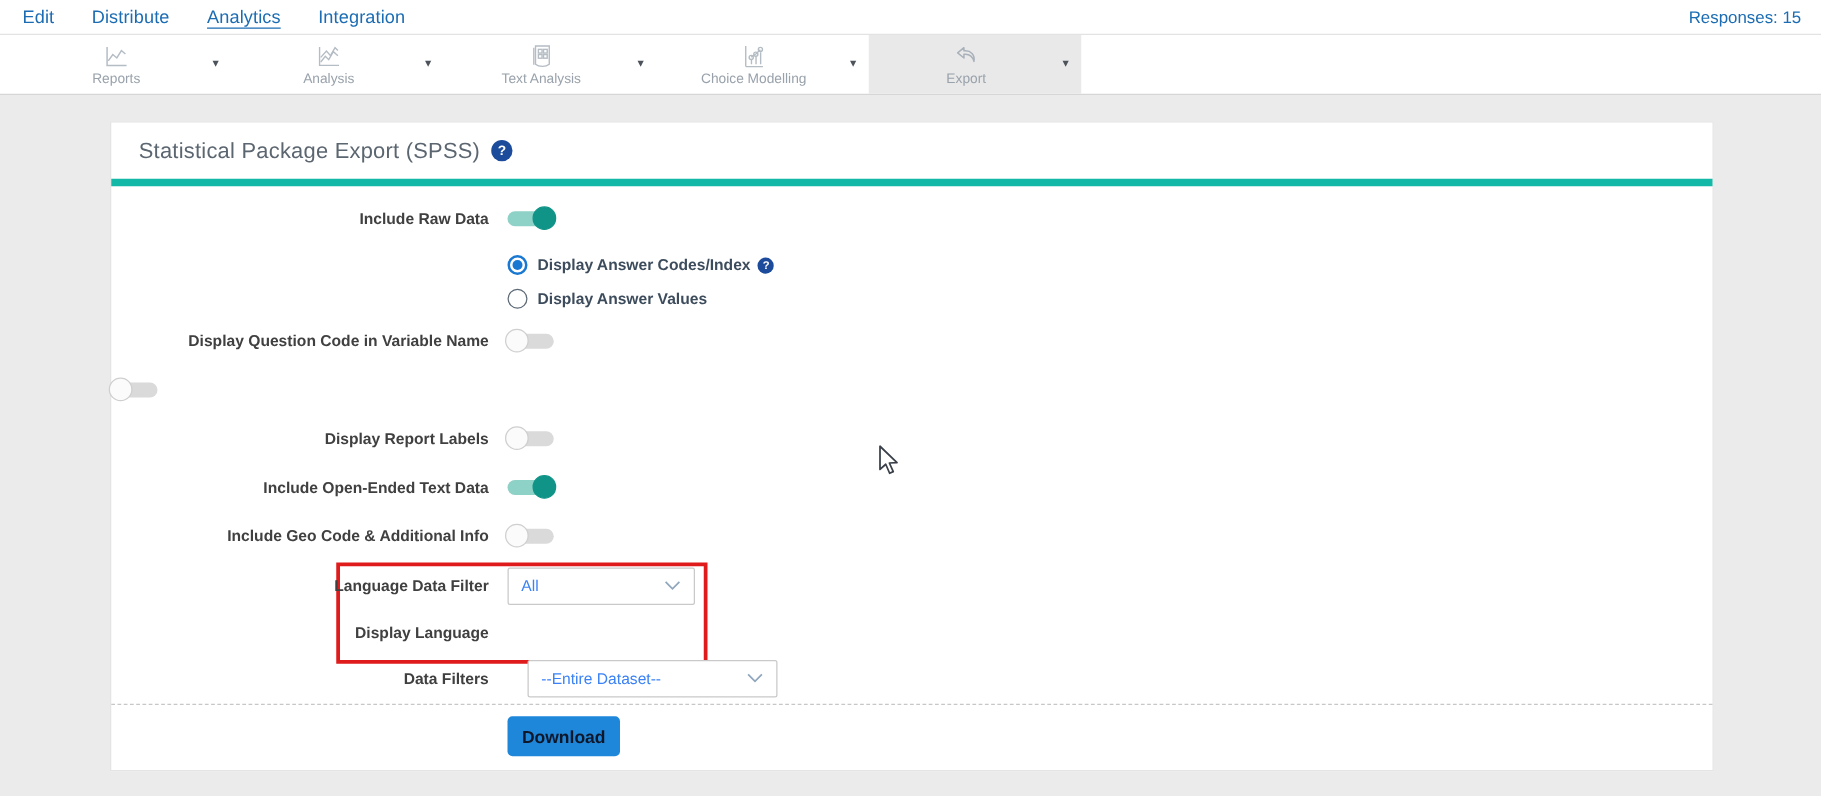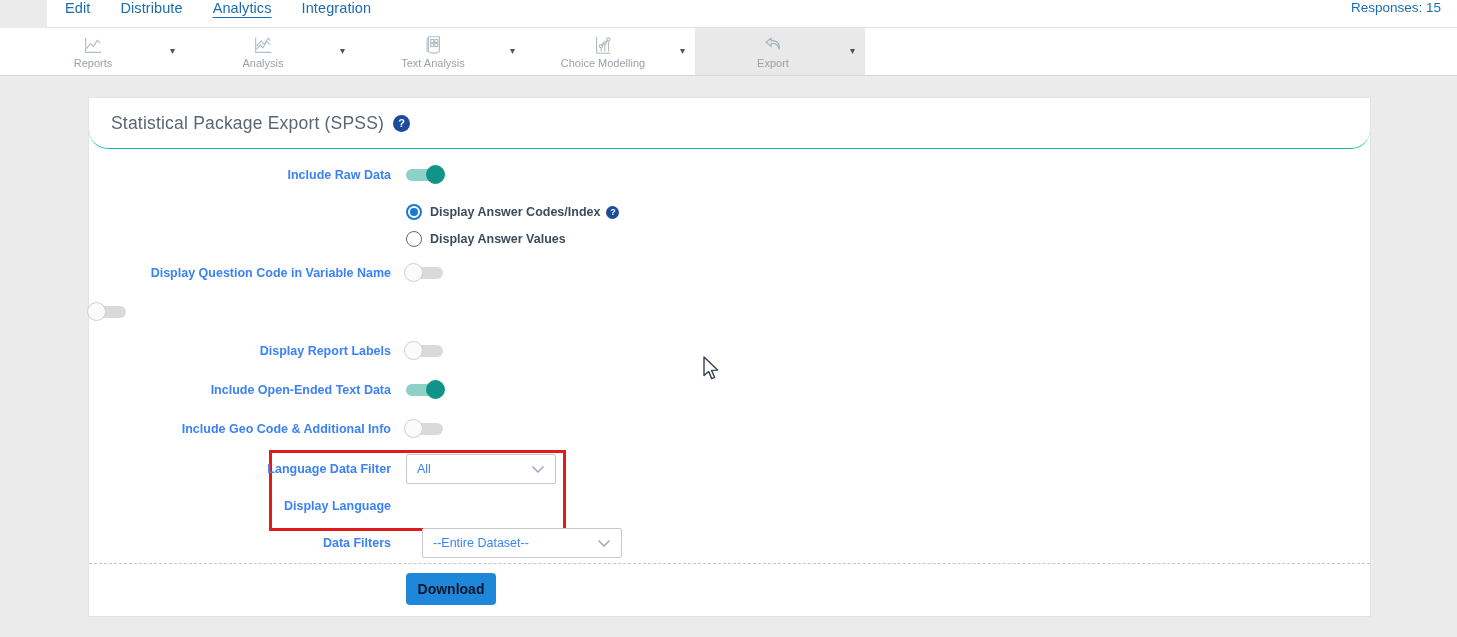--- a/index.html
+++ b/index.html
@@ -7,21 +7,21 @@
   body {
     font-family:"Liberation Sans", sans-serif;
     background:#ebebeb;
     color:#3d4c5c;
     overflow:hidden;
     position:relative;
   }
   
   .topnav {
     height:28px; background:#fff; border-bottom:1px solid #e3e3e3;
-    display:flex; padding:0 16px 0 18px;margin-left:47px;
+    display:flex; align-items:center; padding:0 16px 0 18px;
   }
   .topnav .navitems { display:flex; gap:30px; }
   .topnav .navitem {
     font-size:14.5px; font-weight:500; color:#1b6cb3; cursor:pointer;
     text-decoration:none; letter-spacing:.1px;
   }
   .topnav .navitem.active { text-decoration:underline; text-underline-offset:4px; }
   .topnav .responses { margin-left:auto; font-size:13.5px; font-weight:500; color:#1b6cb3; }
   
   .toolbar {
@@ -33,32 +33,32 @@
   .tcol { display:flex; flex-direction:column; align-items:center; margin-right:14px; }
   .ticon svg { display:block; }
   .tlabel { font-size:11px; color:#99a2ab; margin-top:1px; white-space:nowrap; }
   .caret { position:absolute; right:10px; top:50%; transform:translateY(-56%); font-size:10px; color:#4d535a; line-height:1; }
   
   .main { padding-top:21px; }
   .card {
     margin-left:88px; width:1283px; height:520px;
     background:#fff; border:1px solid #e4e4e4;
   }
-  .titlerow { height:51px; display:flex; align-items:center; padding-left:22px; border-bottom:1px solid #14b8a6;border-radius:19px; }
+  .titlerow { height:51px; display:flex; align-items:center; padding-left:22px; border-bottom:6px solid #14b8a6; }
   .pagetitle { font-size:17.5px; color:#5c6670; letter-spacing:.2px; }
   .helpicon {
     display:inline-flex; align-items:center; justify-content:center;
     width:17px; height:17px; border-radius:50%; background:#1c4b9c; color:#fff;
     font-size:11px; font-weight:bold; margin-left:9px; cursor:pointer;
   }
   .helpicon.small { width:13px; height:13px; font-size:9px; margin-left:6px; }
   
   .form { position:relative; height:468px; }
   .row { position:absolute; left:0; right:0; display:flex; align-items:center; }
-  .lbl { width:302px; text-align:right; font-weight:bold; font-size:12.5px; color:#3b82f6; margin-right:15px; white-space:nowrap; }
+  .lbl { width:302px; text-align:right; font-weight:bold; font-size:12.5px; color:#404040; margin-right:15px; white-space:nowrap; }
   
   .toggle { position:relative; width:37px; height:18px; cursor:pointer; flex:0 0 auto; }
   .toggle .track { position:absolute; left:0; top:3px; width:37px; height:12px; border-radius:7px; background:#dadada; }
   .toggle .knob { position:absolute; top:-1px; left:-2px; width:19px; height:19px; border-radius:50%;
                   background:#fbfbfb; border:1px solid #cfcfcf; }
   .toggle.on .track { background:#8ed1c6; }
   .toggle.on .knob { left:auto; right:-2px; background:#109488; border-color:#109488; }
   
   .radio { width:16px; height:16px; border-radius:50%; border:1.5px solid #5d6a76; background:#fff; position:relative; cursor:pointer; flex:0 0 auto; }
   .radio.selected { border:2px solid #1878d2; }

